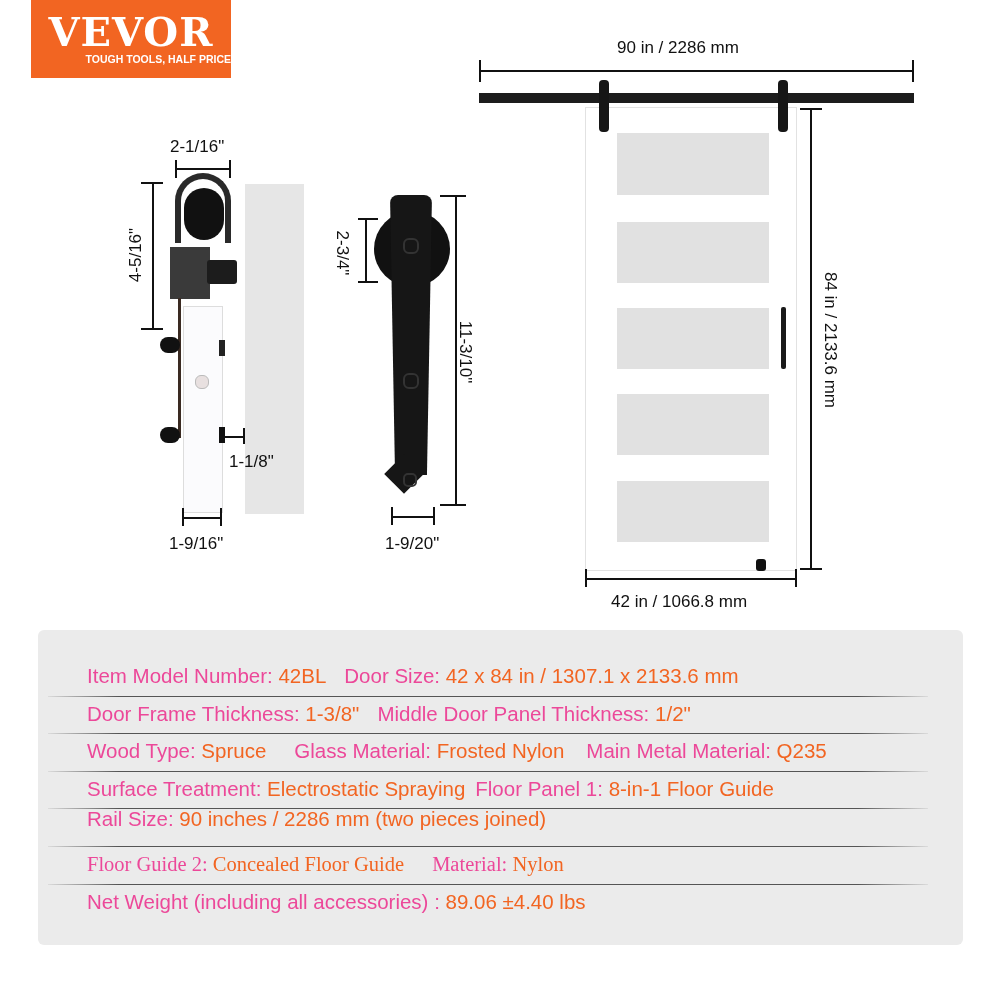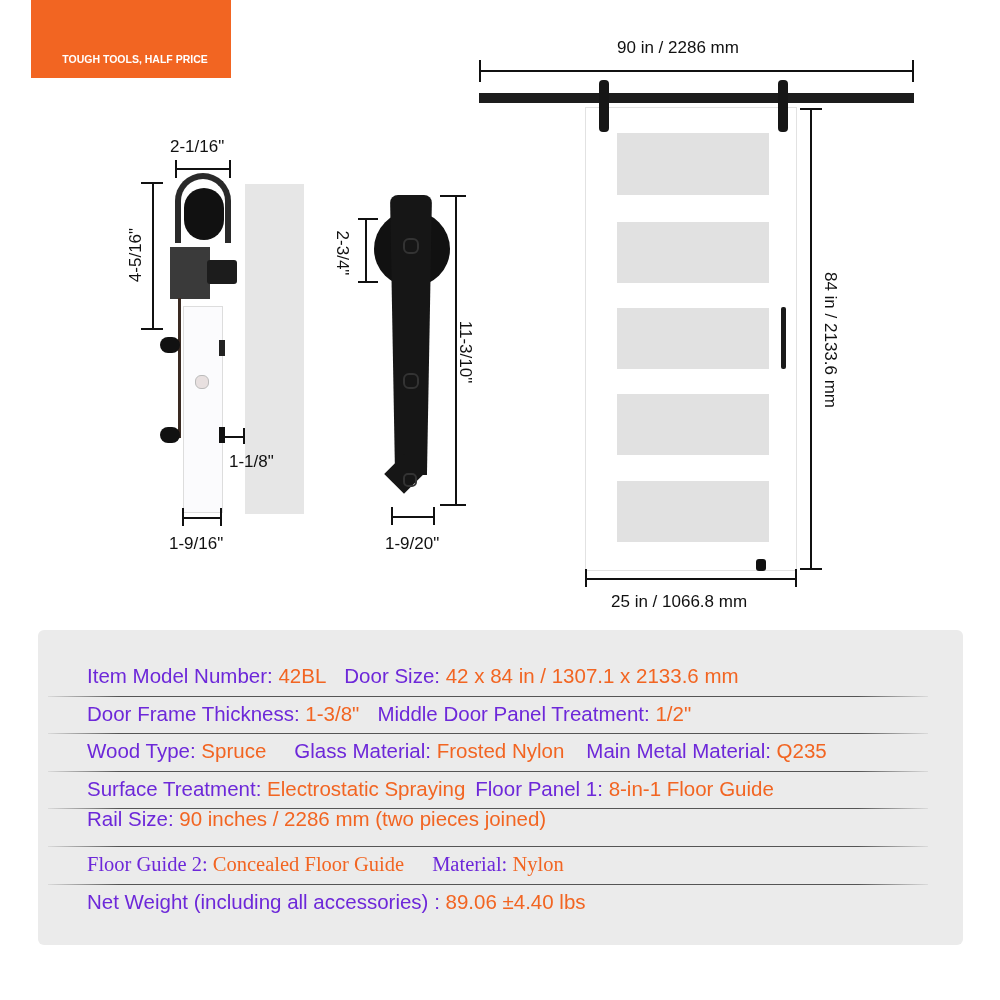--- a/index.html
+++ b/index.html
@@ -16,21 +16,21 @@
       left: 31px; top: 0; width: 200px; height: 78px;
       background: #f26522;
       color: #fff; text-align: center;
     }
     .logo-brand {
       font-family: "DejaVu Serif", "Liberation Serif", serif;
       font-weight: bold; font-size: 40px; letter-spacing: 1px;
       position: absolute; left: 0; right: 0; top: 12px; line-height: 40px;
     }
     .logo-tag {
-      font-size: 10.5px; font-weight: bold; position: absolute; left: 8px; right: 0; top: 53px;
+      font-size: 10.5px; font-weight: bold; position: absolute; left: 8px; right: 0; top: 53px; text-align: right;
     }
 
     
     .line-h { height: 2px; background: #111; }
     .line-v { width: 2px; background: #111; }
     .dim-text { font-size: 17px; color: #111; white-space: nowrap; }
     .rot { transform: rotate(90deg); transform-origin: center center; }
     .rot-neg { transform: rotate(-90deg); transform-origin: center center; }
 
     
@@ -49,32 +49,33 @@
 
     
     .spec-panel {
       left: 38px; top: 630px; width: 925px; height: 315px;
       background: #ebebeb; border-radius: 6px;
     }
     .spec-row {
       position: absolute; left: 87px; font-size: 20.5px; white-space: nowrap;
       line-height: 24px;
     }
-    .spec-row .lbl { color: #6d28d9; }
+    .spec-row .lbl { color: #ec4899; }
     .spec-row .val { color: #f26522; }
     .spec-row .gap { display: inline-block; width: 18px; }
     .divider {
       position: absolute; left: 48px; width: 880px; height: 1px;
       background: linear-gradient(to right, rgba(80,80,80,0.1), #555 8%, #555 92%, rgba(80,80,80,0.1));
     }
   </style>
 </head>
 <body>
 
 <div class="abs logo">
+  <div class="logo-brand">VEVOR</div>
   <div class="logo-tag">TOUGH TOOLS, HALF PRICE</div>
 </div>
 
 <div>
 
   <div class="abs dim-text" style="left:170px;top:137px;">2-1/16"</div>
   <div class="abs line-h" style="left:176px;top:168px;width:55px;"></div>
   <div class="abs line-v" style="left:175px;top:160px;height:18px;"></div>
   <div class="abs line-v" style="left:229px;top:160px;height:18px;"></div>
 
@@ -158,32 +159,32 @@
   <div class="abs" style="left:756px;top:559px;width:10px;height:12px;background:#111;border-radius:3px;"></div>
 
   <div class="abs line-v" style="left:810px;top:109px;height:460px;"></div>
   <div class="abs line-h" style="left:800px;top:108px;width:22px;"></div>
   <div class="abs line-h" style="left:800px;top:568px;width:22px;"></div>
   <div class="abs dim-text rot" style="left:750px;top:330px;width:160px;text-align:center;">84 in / 2133.6 mm</div>
 
   <div class="abs line-h" style="left:586px;top:578px;width:210px;"></div>
   <div class="abs line-v" style="left:585px;top:569px;height:18px;"></div>
   <div class="abs line-v" style="left:795px;top:569px;height:18px;"></div>
-  <div class="abs dim-text" style="left:611px;top:592px;">25 in / 1066.8 mm</div>
+  <div class="abs dim-text" style="left:611px;top:592px;">42 in / 1066.8 mm</div>
 </div>
 
 <div class="abs spec-panel"></div>
 
 <div class="spec-row" style="top:664px;">
   <span class="lbl">Item Model Number: </span><span class="val">42BL</span><span class="gap"></span><span class="lbl">Door Size: </span><span class="val">42 x 84 in / 1307.1 x 2133.6 mm</span>
 </div>
 <div class="divider" style="top:696px;"></div>
 
 <div class="spec-row" style="top:702px;">
-  <span class="lbl">Door Frame Thickness: </span><span class="val">1-3/8"</span><span class="gap"></span><span class="lbl">Middle Door Panel Treatment: </span><span class="val">1/2"</span>
+  <span class="lbl">Door Frame Thickness: </span><span class="val">1-3/8"</span><span class="gap"></span><span class="lbl">Middle Door Panel Thickness: </span><span class="val">1/2"</span>
 </div>
 <div class="divider" style="top:733px;"></div>
 
 <div class="spec-row" style="top:739px;">
   <span class="lbl">Wood Type: </span><span class="val">Spruce</span><span class="gap" style="width:28px"></span><span class="lbl">Glass Material: </span><span class="val">Frosted Nylon</span><span class="gap" style="width:22px"></span><span class="lbl">Main Metal Material: </span><span class="val">Q235</span>
 </div>
 <div class="divider" style="top:771px;"></div>
 
 <div class="spec-row" style="top:777px;">
   <span class="lbl">Surface Treatment: </span><span class="val">Electrostatic Spraying</span><span class="gap" style="width:10px"></span><span class="lbl">Floor Panel 1: </span><span class="val">8-in-1 Floor Guide</span>

